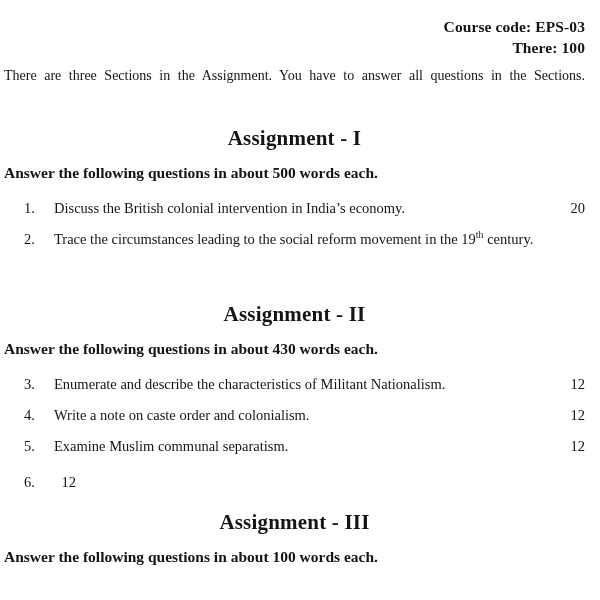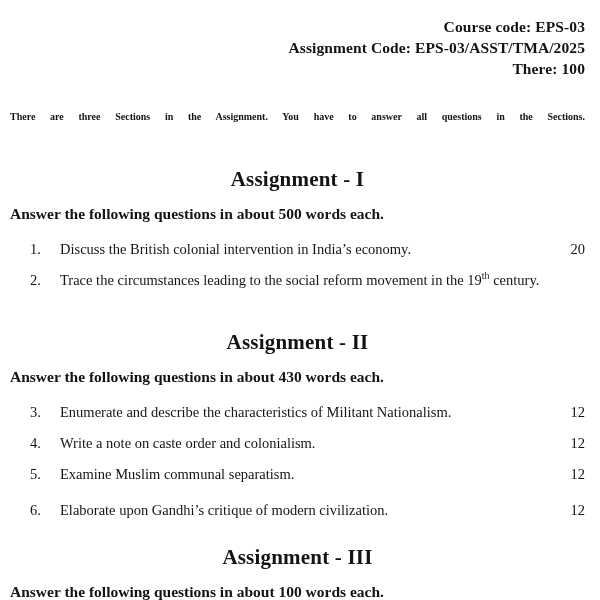--- a/index.html
+++ b/index.html
@@ -14,62 +14,62 @@
     overflow: hidden;
     font-family: "Liberation Serif", "DejaVu Serif", serif;
     color: #141414;
     -webkit-font-smoothing: antialiased;
   }
   .page {
     position: relative;
     width: 600px;
     height: 600px;
     box-sizing: border-box;
-    padding: 0 15px 0 10px;
+    padding: 0 15px 0 4px;
   }
 
   
   .header {
     padding-top: 16px;
     text-align: right;
   }
   .header-line {
     font-weight: bold;
     font-size: 15.5px;
     line-height: 21px;
     letter-spacing: 0.1px;
     white-space: nowrap;
   }
 
   
   .intro {
-    margin-top: 27px;
-    font-weight: bold;
-    font-size: 10px;
+    margin-top: 7px;
+    font-weight: normal;
+    font-size: 14px;
     line-height: 22px;
     text-align: justify;
     text-justify: inter-word;
   }
   .intro::after {
     content: "";
     display: inline-block;
     width: 100%;
   }
 
   
   .section-title {
     text-align: center;
     font-weight: bold;
     font-size: 21px;
     line-height: 20px;
     letter-spacing: 0.2px;
   }
   .section-title.s1 { margin-top: 19px; }
-  .section-title.s2 { margin-top: 11px; }
-  .section-title.s3 { margin-top: 27px; }
+  .section-title.s2 { margin-top: 24px; }
+  .section-title.s3 { margin-top: 20px; }
 
   .section-instruction {
     margin-top: 15px;
     font-weight: bold;
     font-size: 15.5px;
     line-height: 20px;
   }
 
   
   .q-list {
@@ -137,21 +137,20 @@
     line-height: 0;
   }
 </style>
 </head>
 <body>
 
 <div class="page">
 
   <div class="header">
     <div class="header-line">Course code: EPS-03</div>
-    <div class="header-line">Assignment Code: EPS-03/ASST/TMA/2025</div>
     <div class="header-line">There: 100</div>
   </div>
 
   <div class="intro">There are three Sections in the Assignment. You have to answer all questions in the Sections.</div>
 
   <div class="section-title s1">Assignment - I</div>
   <div class="section-instruction">Answer the following questions in about 500 words each.</div>
 
   <ul class="q-list list-1">
     <li class="q-item">
@@ -191,21 +190,20 @@
     <li class="q-item">
       <span class="q-num">5.</span>
       <div class="q-row">
         <span class="q-text">Examine Muslim communal separatism.</span>
         <span class="q-marks">12</span>
       </div>
     </li>
     <li class="q-item gap-extra">
       <span class="q-num">6.</span>
       <div class="q-row">
-        <span class="q-text">Elaborate upon Gandhi’s critique of modern civilization.</span>
         <span class="q-marks">12</span>
       </div>
     </li>
   </ul>
 
   <div class="section-title s3">Assignment - III</div>
   <div class="section-instruction">Answer the following questions in about 100 words each.</div>
 
 </div>
 

